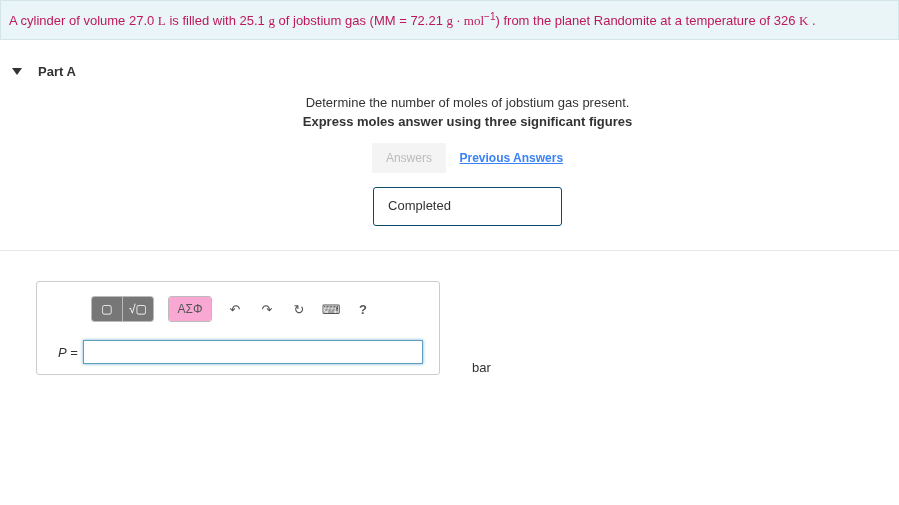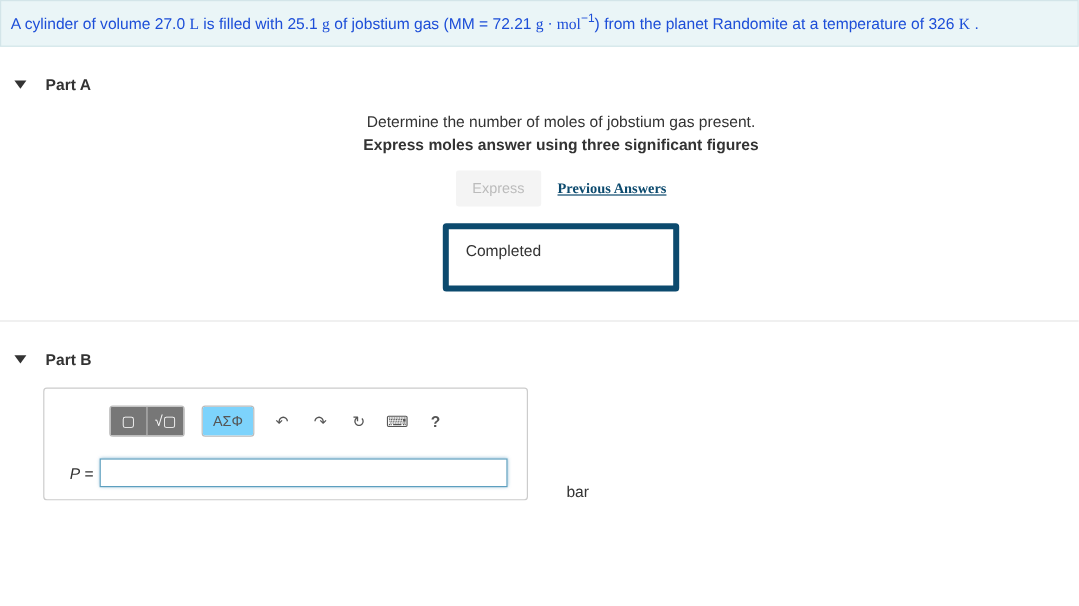--- a/index.html
+++ b/index.html
@@ -8,21 +8,21 @@
     font-size: 13px;
     color: #333;
     background: #fff;
     width: 899px;
   }
   .prompt-box {
     background: #eaf5f7;
     border: 1px solid #d3e5e9;
     padding: 10px 8px;
     font-size: 13px;
-    color: #1d4ed8;
+    color: #be185d;
   }
   .part {
     margin-top: 24px;
     text-align: center;
   }
   .part-header {
     display: flex;
     align-items: center;
     padding: 0 0 10px 12px;
   }
@@ -59,32 +59,31 @@
     display: inline-block;
     background: #f4f4f4;
     color: #bbb;
     padding: 8px 14px;
     font-size: 12px;
     border-radius: 2px;
     margin-right: 10px;
     cursor: default;
   }
   .link {
-    color: #0c4a6e;
+    color: #3b82f6;
     font-weight: bold;
     text-decoration: underline;
     font-size: 12px;
     cursor: pointer;
-    font-family: Liberation Serif, serif;
   }
   .completed-box {
     display: inline-block;
-    border: 5px solid #0c4a6e;
+    border: 1px solid #0c4a6e;
     border-radius: 3px;
-    padding: 10px 110px 22px 14px;
+    padding: 10px 110px 12px 14px;
     font-size: 13px;
   }
   .divider {
     border-top: 1px solid #e6e6e6;
     margin: 24px 0 0 0;
   }
   .input-panel {
     border: 1px solid #ccc;
     border-radius: 3px;
     width: 370px;
@@ -102,21 +101,21 @@
     display: flex;
     border: 1px solid #bbb;
     border-radius: 3px;
     overflow: hidden;
   }
   .tb-btn {
     width: 30px; height: 24px;
     display: flex; align-items: center; justify-content: center;
     font-size: 12px;
     border-right: 1px solid #bbb;
-    background: #7dd3fc;
+    background: #f9a8d4;
     color: #555;
     cursor: pointer;
   }
   .tb-btn.dark { background: #777; color: #fff; }
   .tb-btn:last-child { border-right: none; }
   .tb-icon {
     width: 18px; height: 18px;
     display: flex; align-items: center; justify-content: center;
     color: #555;
     cursor: pointer;
@@ -152,34 +151,30 @@
 
 <div class="part">
   <div class="part-header">
     <div class="caret"></div>
     <div class="part-title">Part A</div>
   </div>
   <div class="part-body">
     <div class="question">Determine the number of moles of jobstium gas present.</div>
     <div class="instruction">Express moles answer using three significant figures</div>
     <div class="button-row">
-      <span class="submit-btn">Express</span>
+      <span class="submit-btn">Answers</span>
       <span class="link">Previous Answers</span>
     </div>
     <div class="completed-box">Completed</div>
   </div>
 </div>
 
 <div class="divider"></div>
 
 <div class="part">
-  <div class="part-header">
-    <div class="caret"></div>
-    <div class="part-title">Part B</div>
-  </div>
   <div class="part-body">
 
     <div class="unit-row">
       <div class="input-panel">
         <div class="toolbar">
           <div class="tb-group">
             <div class="tb-btn dark">▢</div>
             <div class="tb-btn dark">√▢</div>
           </div>
           <div class="tb-group">

